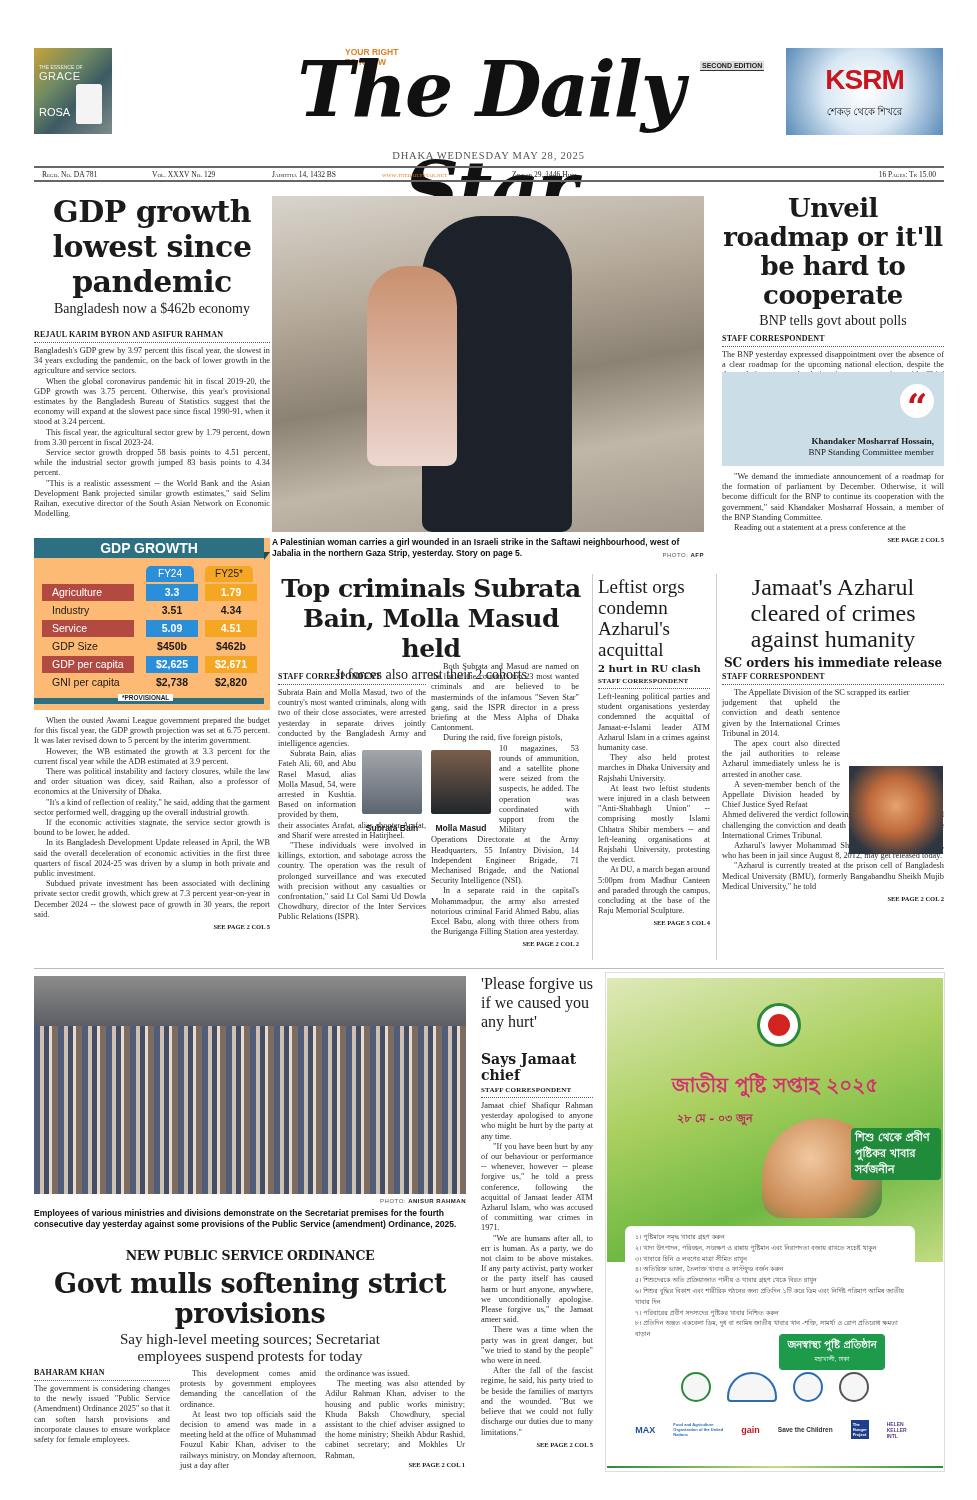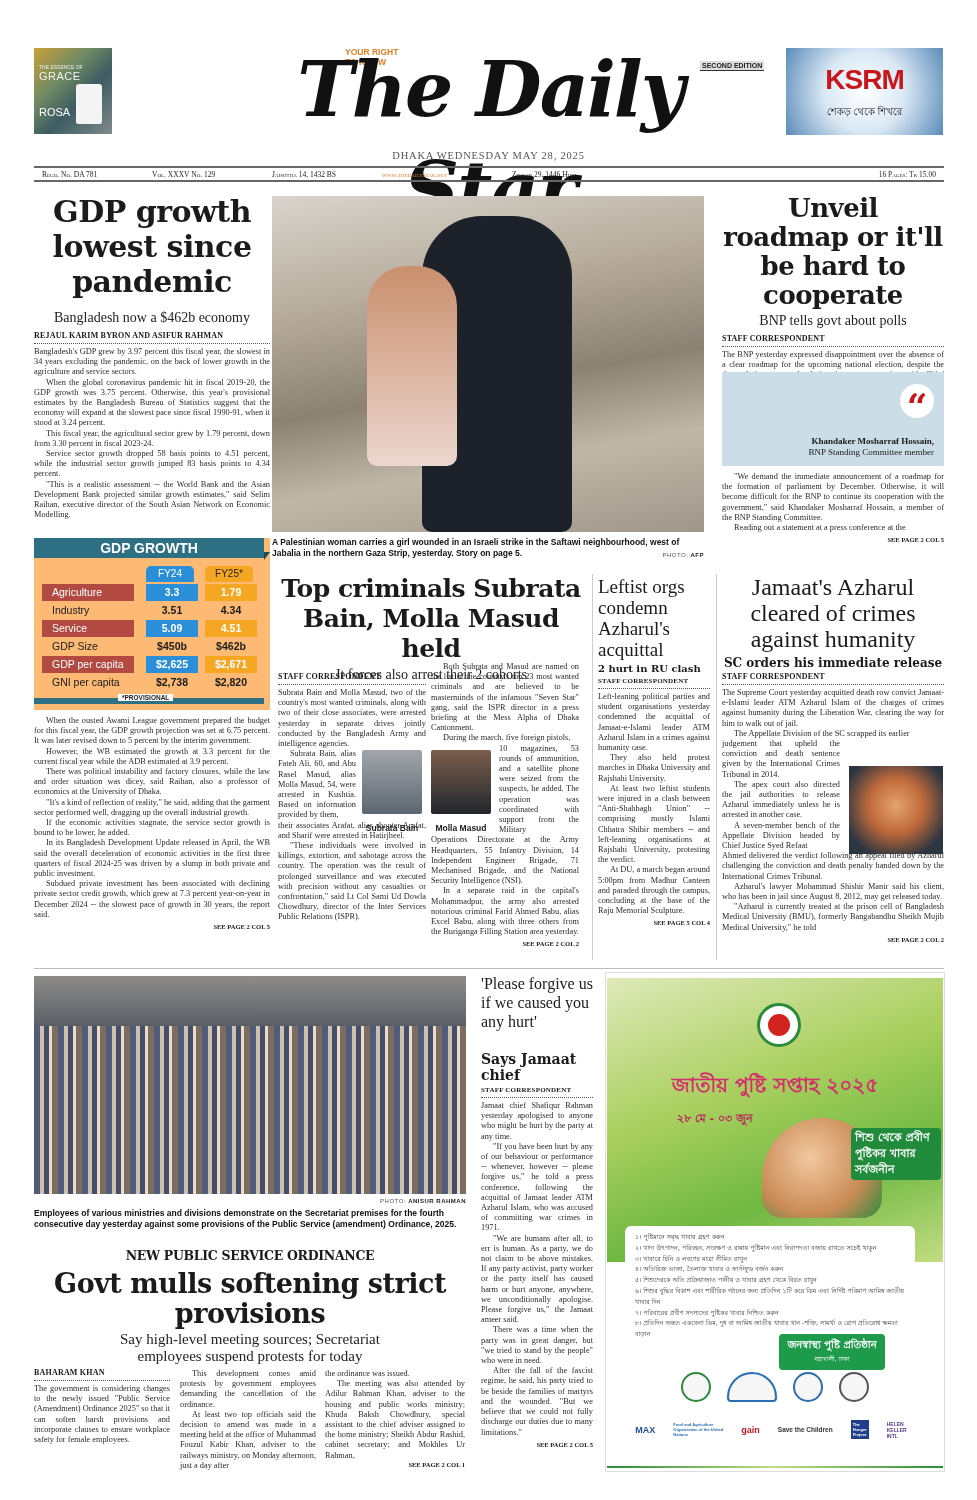--- a/index.html
+++ b/index.html
@@ -94,22 +94,22 @@
   <span style="width:110px">Regd. No. DA 781</span>
   <span style="width:120px">Vol. XXXV No. 129</span>
   <span style="width:110px">Jaishtha 14, 1432 BS</span>
   <span style="width:130px" class="web">www.thedailystar.net</span>
   <span style="flex:1">Zilqad 29, 1446 Hijri</span>
   <span>16 Pages: Tk 15.00</span>
 </div>
 
 <div class="abs" style="left:34px;top:194px;width:236px">
   <div class="hl" style="font-size:30px;line-height:35px">GDP growth lowest since pandemic</div>
-  <div class="deck" style="font-size:14px;line-height:18px;margin-top:10px">Bangladesh now a $462b economy</div>
-  <div class="byline" style="margin-top:4px">REJAUL KARIM BYRON and ASIFUR RAHMAN</div>
+  <div class="deck" style="font-size:14px;line-height:18px;margin-top:1px">Bangladesh now a $462b economy</div>
+  <div class="byline" style="margin-top:12px">REJAUL KARIM BYRON and ASIFUR RAHMAN</div>
   <div class="body">
     <p class="first">Bangladesh's GDP grew by 3.97 percent this fiscal year, the slowest in 34 years excluding the pandemic, on the back of lower growth in the agriculture and service sectors.</p>
     <p>When the global coronavirus pandemic hit in fiscal 2019-20, the GDP growth was 3.75 percent. Otherwise, this year's provisional estimates by the Bangladesh Bureau of Statistics suggest that the economy will expand at the slowest pace since fiscal 1990-91, when it stood at 3.24 percent.</p>
     <p>This fiscal year, the agricultural sector grew by 1.79 percent, down from 3.30 percent in fiscal 2023-24.</p>
     <p>Service sector growth dropped 58 basis points to 4.51 percent, while the industrial sector growth jumped 83 basis points to 4.34 percent.</p>
     <p>"This is a realistic assessment -- the World Bank and the Asian Development Bank projected similar growth estimates," said Selim Raihan, executive director of the South Asian Network on Economic Modelling.</p>
   </div>
 </div>
 
 <div class="abs gdp-box">
@@ -212,21 +212,21 @@
     <p>"These individuals were involved in killings, extortion, and sabotage across the country. The operation was the result of prolonged surveillance and was executed with precision without any casualties or confrontation," said Lt Col Sami Ud Dowla Chowdhury, director of the Inter Services Public Relations (ISPR).</p>
   </div>
 </div>
 <div class="abs mug" style="left:362px;top:750px;width:60px;height:64px"></div>
 <div class="abs mug-label" style="left:358px;top:823px;width:68px">Subrata Bain</div>
 <div class="abs mug" style="left:431px;top:750px;width:60px;height:64px;background:linear-gradient(#7a5e4c,#22262c)"></div>
 <div class="abs mug-label" style="left:427px;top:823px;width:68px">Molla Masud</div>
 <div class="abs" style="left:431px;top:662px;width:148px">
   <div class="body">
     <p>Both Subrata and Masud are named on the list of the country's top 23 most wanted criminals and are believed to be masterminds of the infamous "Seven Star" gang, said the ISPR director in a press briefing at the Mess Alpha of Dhaka Cantonment.</p>
-    <p>During the march, five foreign pistols,</p>
+    <p>During the raid, five foreign pistols,</p>
     <p class="first" style="margin-left:68px">10 magazines, 53 rounds of ammunition, and a satellite phone were seized from the suspects, he added. The operation was coordinated with support from the Military</p>
     <p class="first">Operations Directorate at the Army Headquarters, 55 Infantry Division, 14 Independent Engineer Brigade, 71 Mechanised Brigade, and the National Security Intelligence (NSI).</p>
     <p>In a separate raid in the capital's Mohammadpur, the army also arrested notorious criminal Farid Ahmed Babu, alias Excel Babu, along with three others from the Buriganga Filling Station area yesterday.</p>
   </div>
   <div class="seepage">SEE PAGE 2 COL 2</div>
 </div>
 
 <div class="abs rule-v" style="left:592px;top:574px;height:386px"></div>
 
 <div class="abs" style="left:598px;top:576px;width:112px">
@@ -242,21 +242,20 @@
   <div class="seepage">SEE PAGE 5 COL 4</div>
 </div>
 
 <div class="abs rule-v" style="left:716px;top:574px;height:386px"></div>
 
 <div class="abs" style="left:722px;top:574px;width:222px">
   <div class="hl-light" style="font-size:24px;line-height:26px">Jamaat's Azharul cleared of crimes against humanity</div>
   <div style="font-family:'DejaVu Serif',serif;font-weight:bold;font-size:12px;text-align:center;margin-top:4px">SC orders his immediate release</div>
   <div class="byline" style="margin-top:2px">STAFF CORRESPONDENT</div>
   <div class="body">
-    <p class="first">The Supreme Court yesterday acquitted death row convict Jamaat-e-Islami leader ATM Azharul Islam of the charges of crimes against humanity during the Liberation War, clearing the way for him to walk out of jail.</p>
     <p>The Appellate Division of the SC scrapped its earlier</p>
     <div style="width:118px">
       <p class="first">judgement that upheld the conviction and death sentence given by the International Crimes Tribunal in 2014.</p>
       <p>The apex court also directed the jail authorities to release Azharul immediately unless he is arrested in another case.</p>
       <p>A seven-member bench of the Appellate Division headed by Chief Justice Syed Refaat</p>
     </div>
     <p class="first">Ahmed delivered the verdict following an appeal filed by Azharul challenging the conviction and death penalty handed down by the International Crimes Tribunal.</p>
     <p>Azharul's lawyer Mohammad Shishir Manir said his client, who has been in jail since August 8, 2012, may get released today.</p>
     <p>"Azharul is currently treated at the prison cell of Bangladesh Medical University (BMU), formerly Bangabandhu Sheikh Mujib Medical University," he told</p>
   </div>

